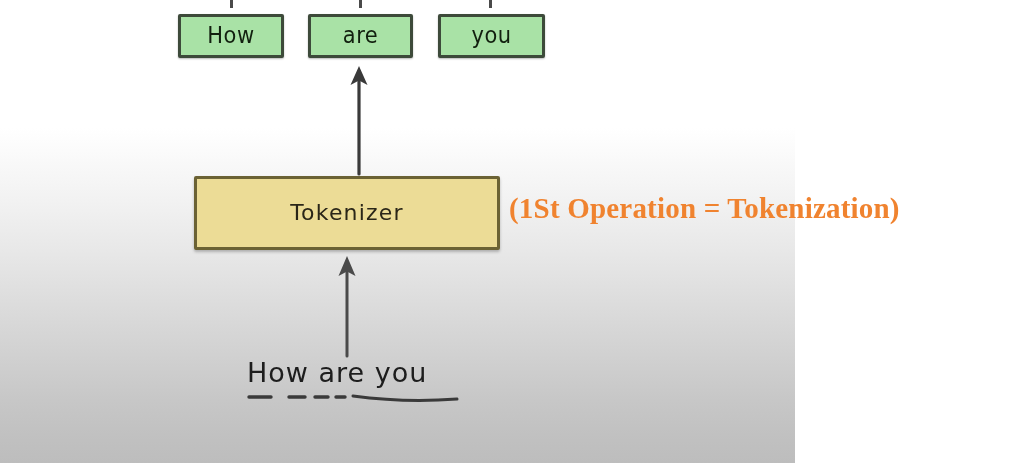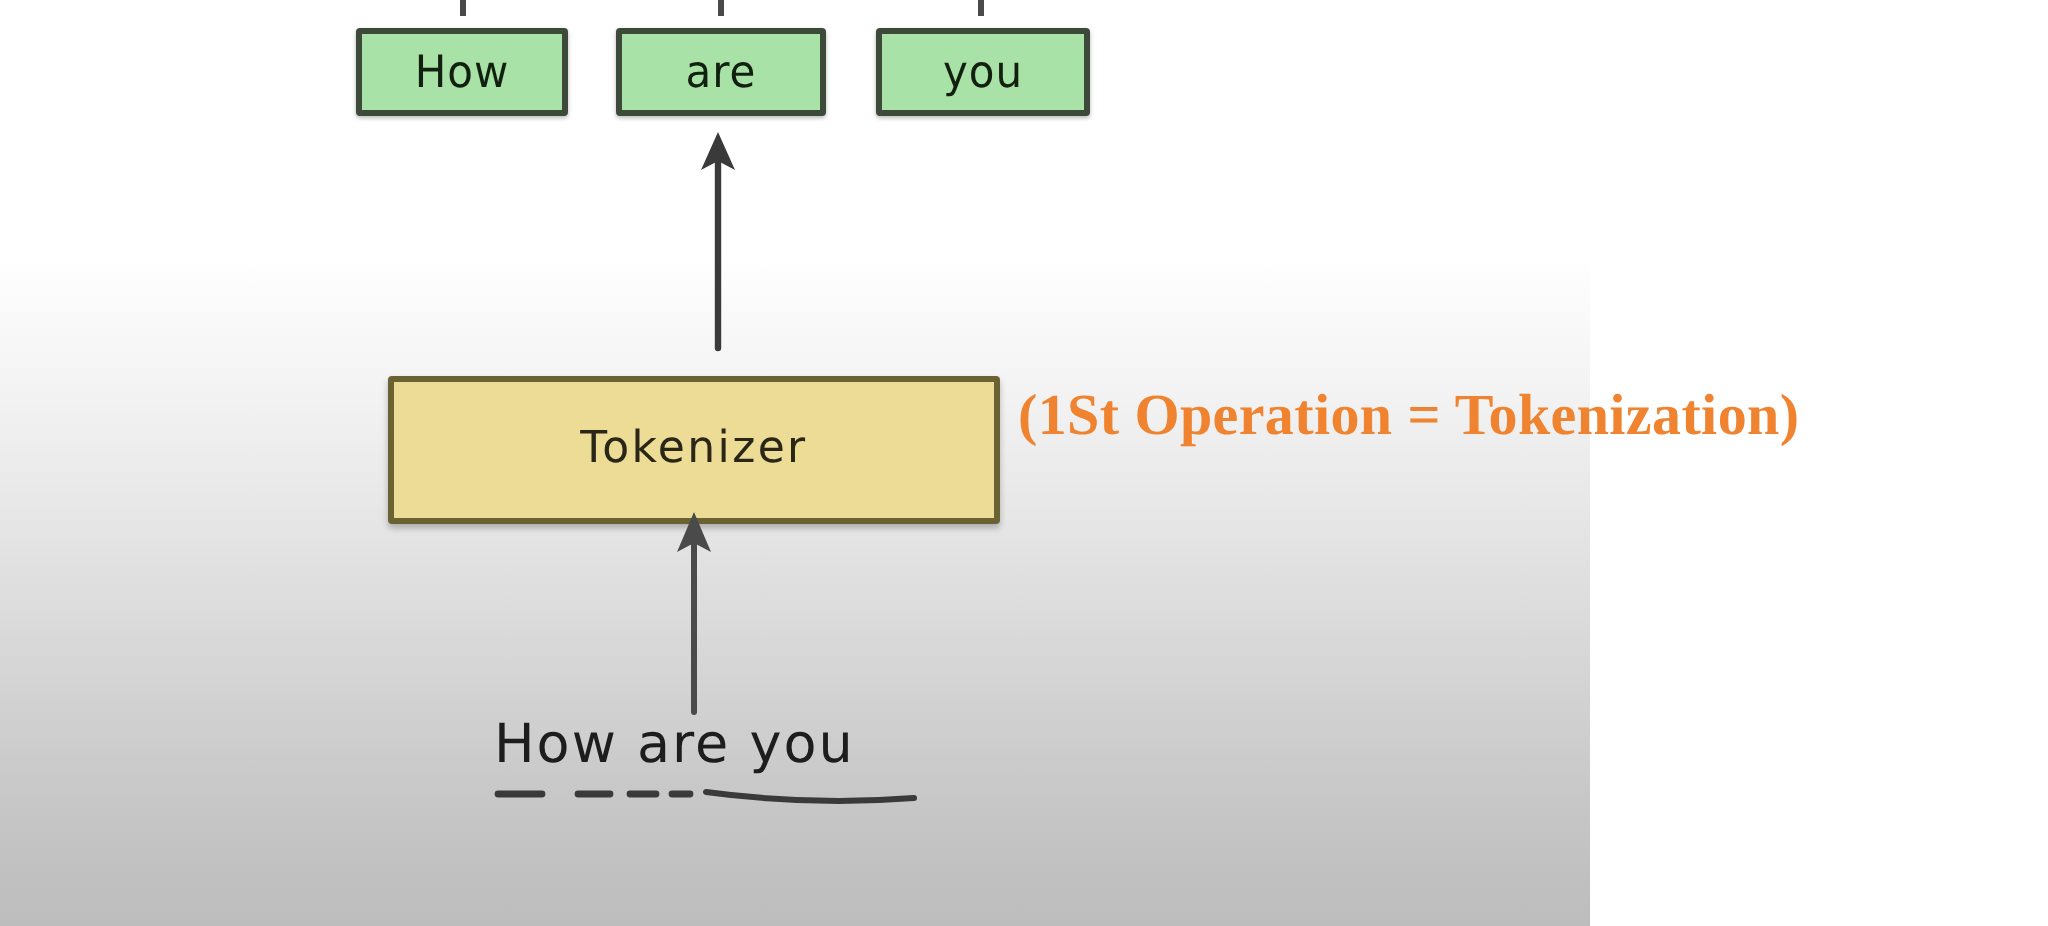--- a/index.html
+++ b/index.html
@@ -55,21 +55,21 @@
     background:#4a4a4a;
     top:0;
   }
   #tick-1{left:230px;}
   #tick-2{left:359px;}
   #tick-3{left:489px;}
 
   
   #tokenizer-box{
     position:absolute;
-    left:194px;top:188px;
+    left:194px;top:176px;
     width:306px;height:74px;
     box-sizing:border-box;
     background:#ecdc96;
     border:3px solid #6b6234;
     border-radius:2px;
     box-shadow:0 2px 3px rgba(0,0,0,.25);
     display:flex;align-items:center;justify-content:center;
   }
   #tokenizer-label{
     font-family:"DejaVu Sans", sans-serif;

